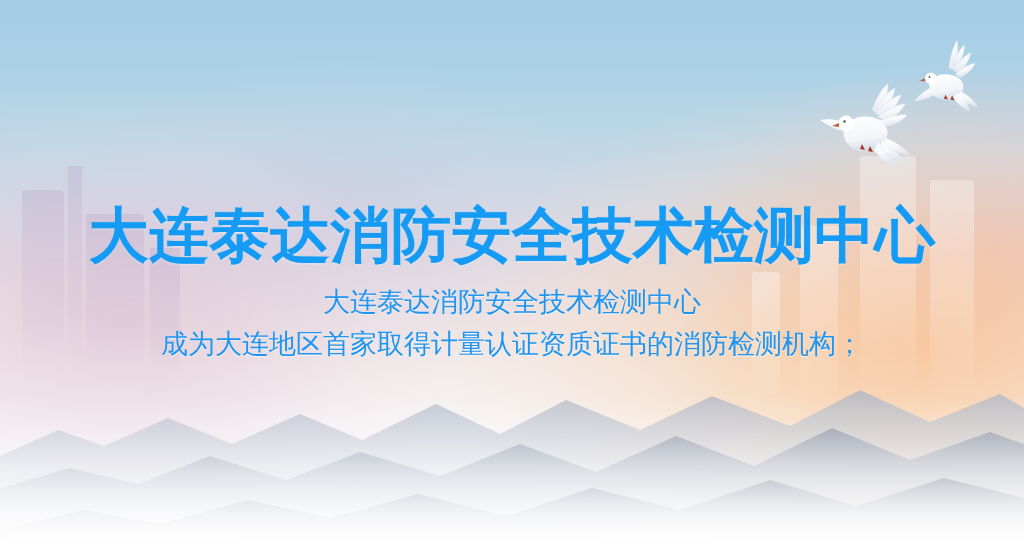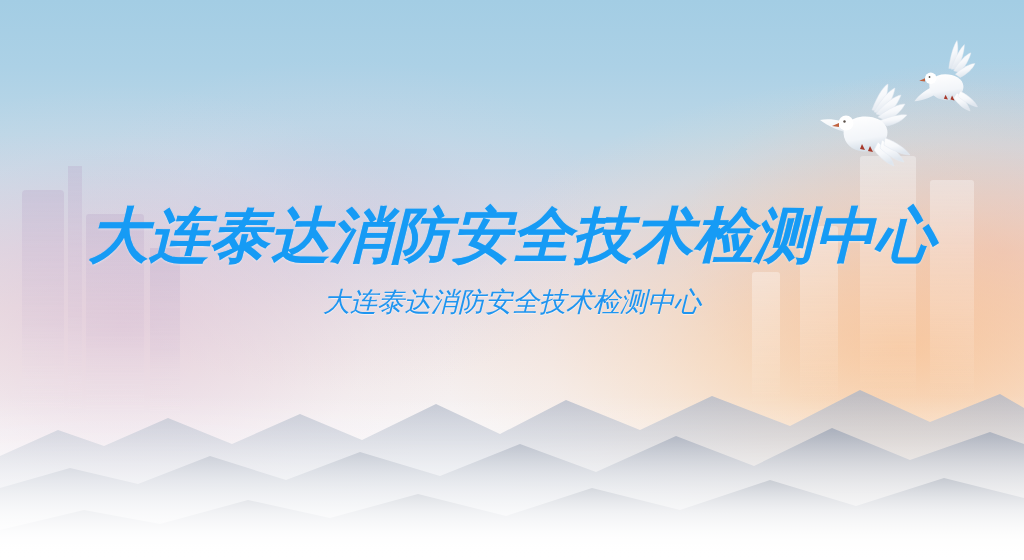--- a/index.html
+++ b/index.html
@@ -11,21 +11,20 @@
   body {
     font-family: "Liberation Sans", "DejaVu Sans", sans-serif;
   }
 
   #banner {
     position: relative;
     width: 1024px;
     height: 560px;
     overflow: hidden;
     background: #000000;
-    font-style: italic;
   }
 
   
   .layer {
     position: absolute;
     inset: 0;
     pointer-events: none;
   }
 
   .sky {
@@ -311,16 +310,17 @@
       </g>
     </svg>
   </div>
 
   <div class="content">
 
     <h1 class="headline">大连泰达消防安全技术检测中心</h1>
 
     <div class="body-copy">
       <span class="line">大连泰达消防安全技术检测中心</span>
+      <span class="line">成为大连地区首家取得计量认证资质证书的消防检测机构；</span>
     </div>
 
   </div>
 </div>
 
 </body></html>

